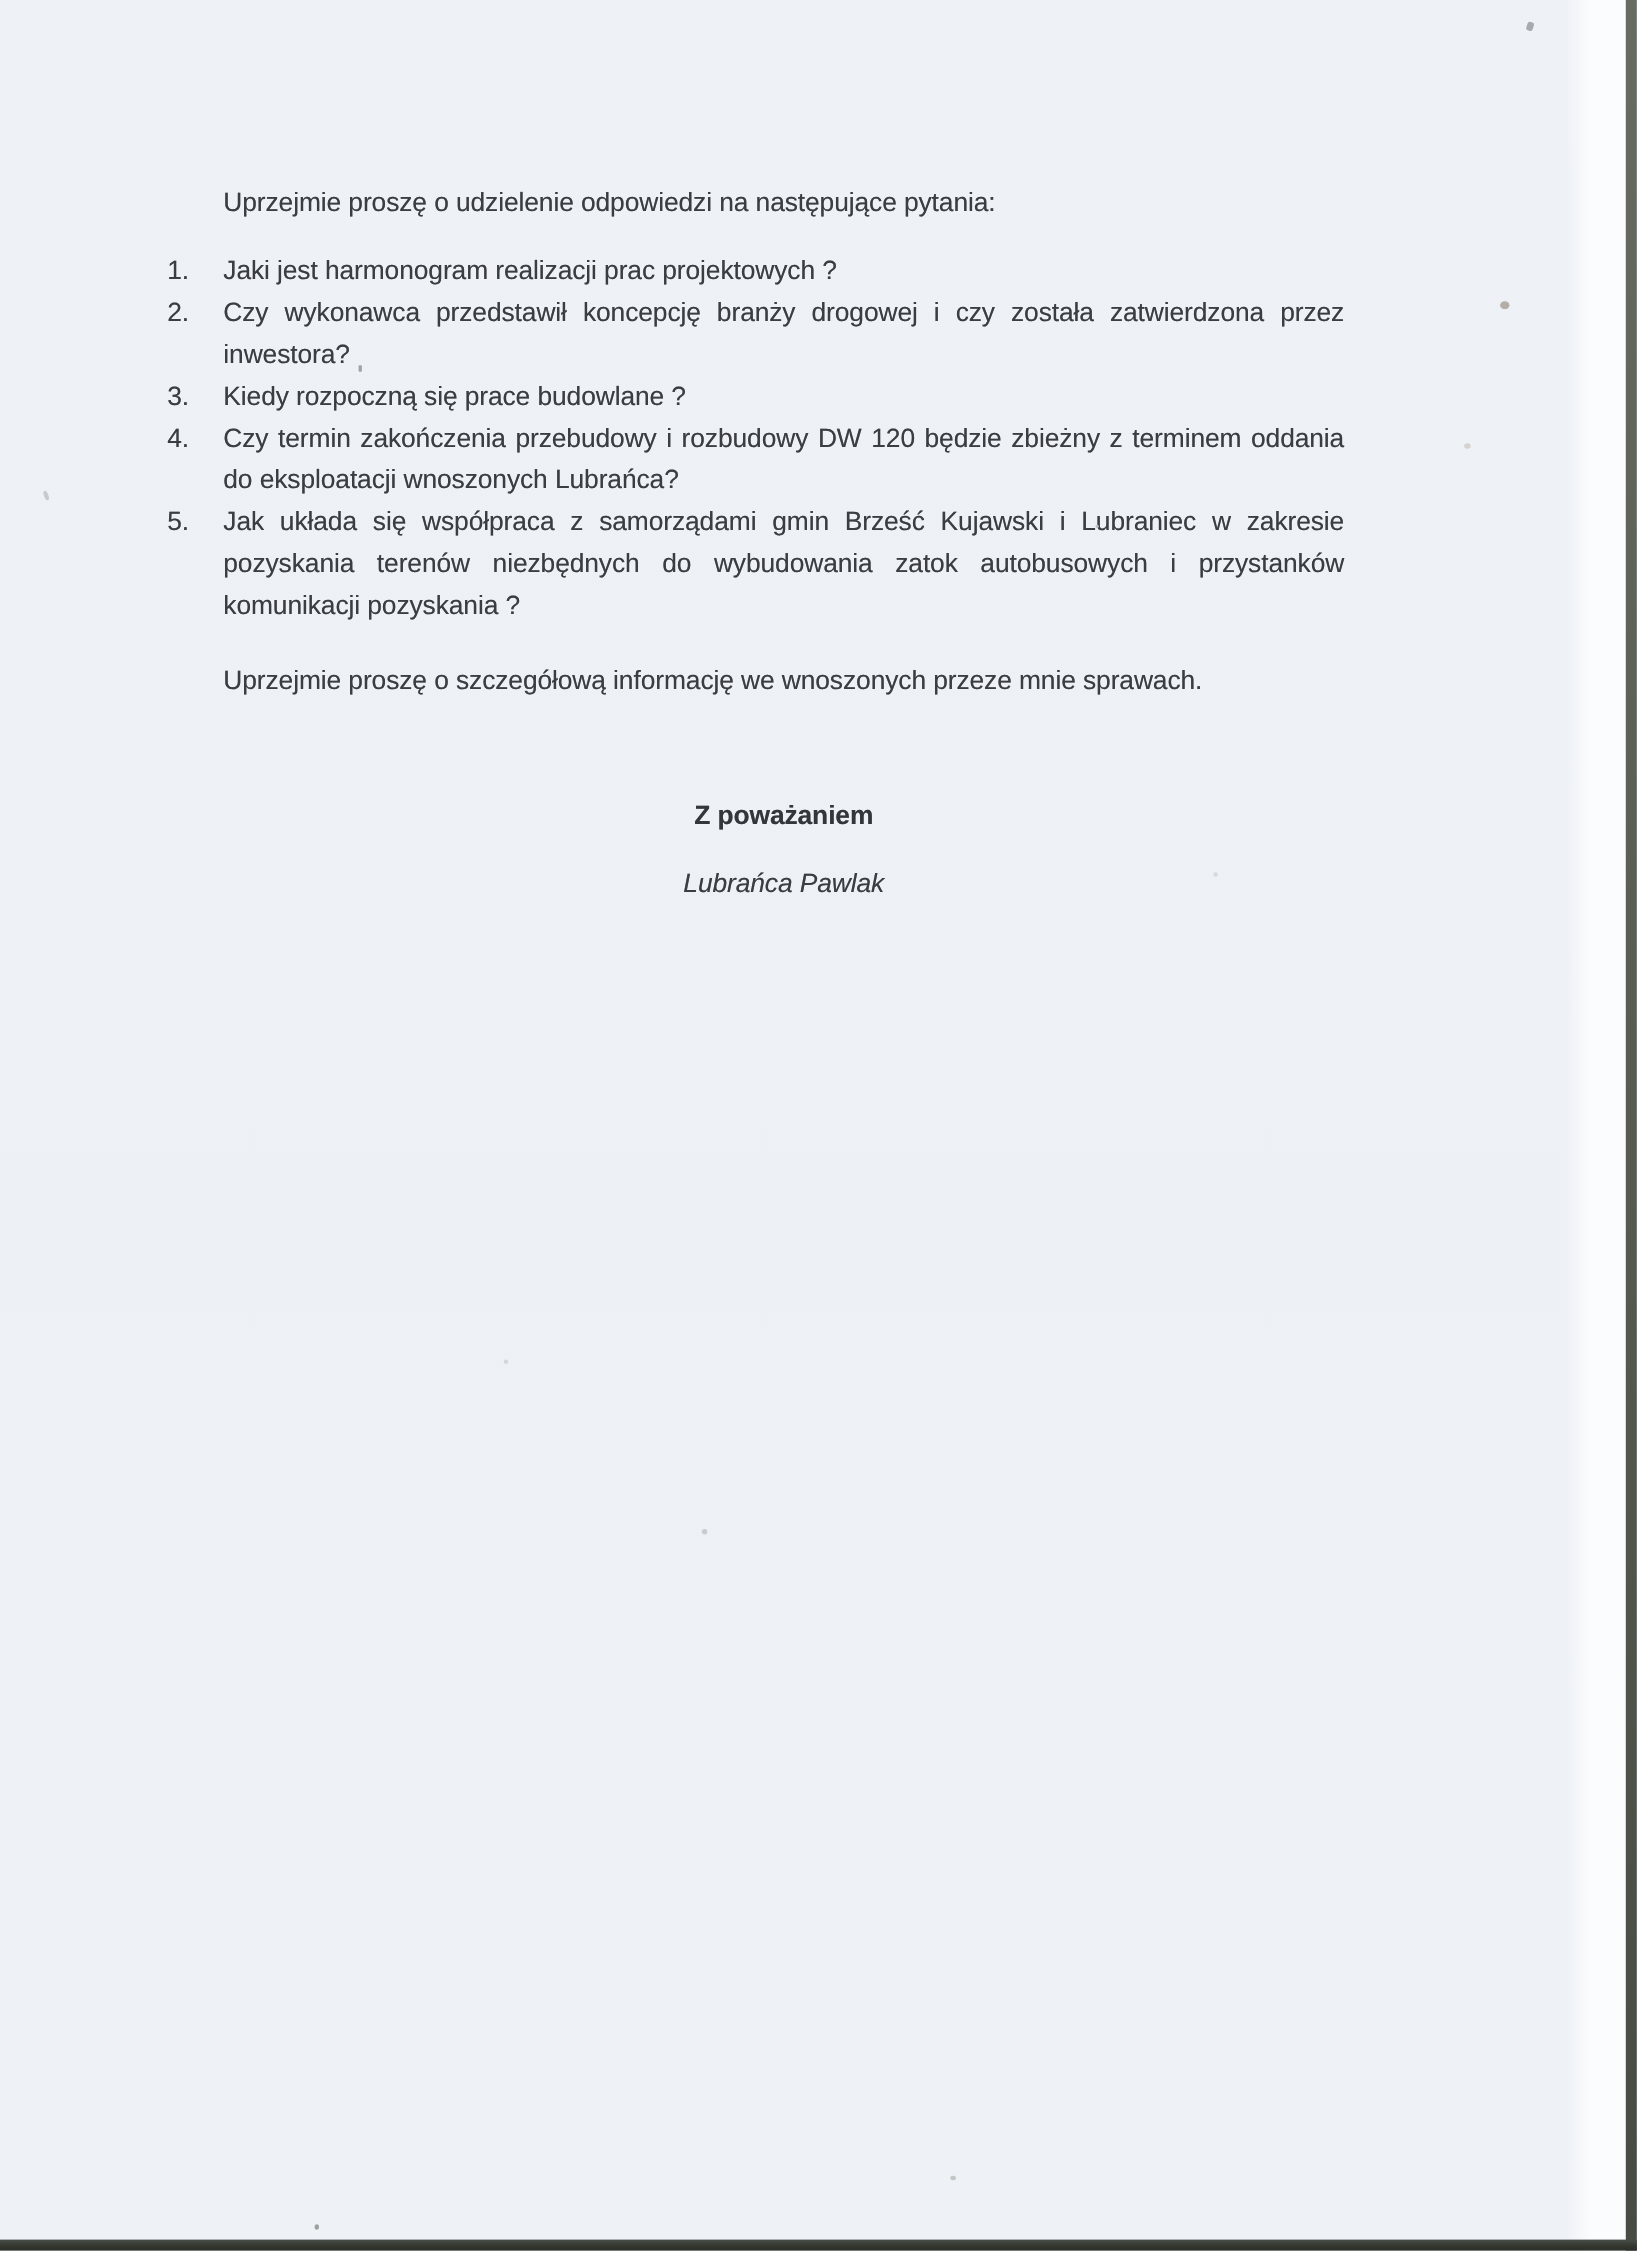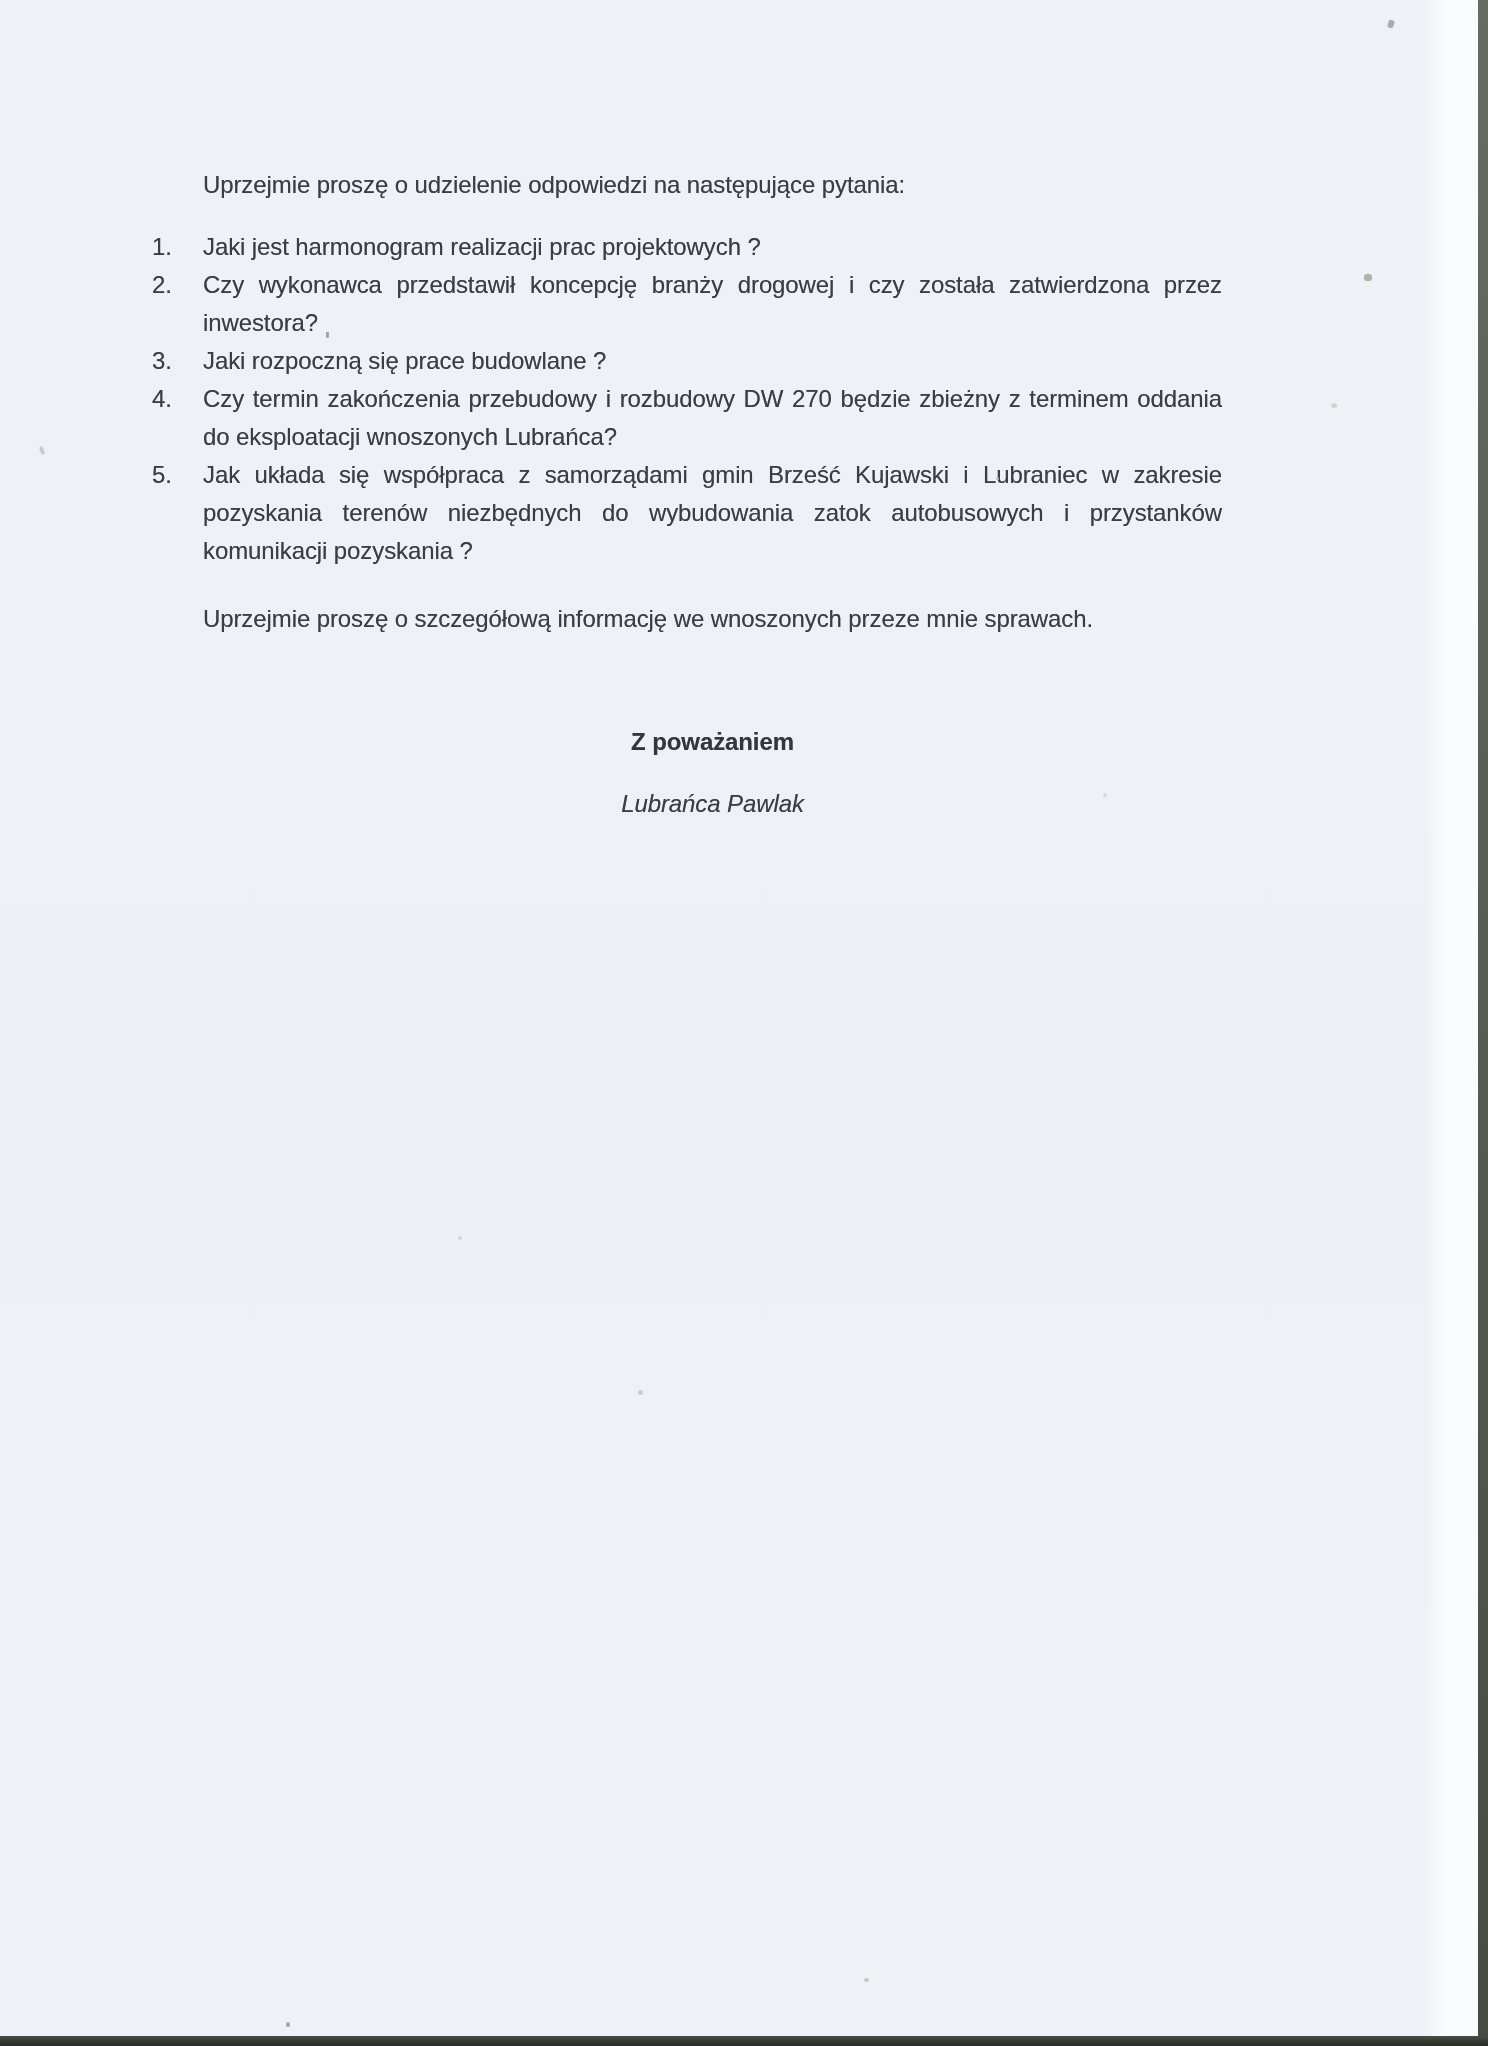--- a/index.html
+++ b/index.html
@@ -129,28 +129,28 @@
         <span class="qnum">2.</span>
         <div class="qtext">
           <div class="jline">Czy wykonawca przedstawił koncepcję branży drogowej i czy została zatwierdzona przez</div>
           <div class="jline last">inwestora?</div>
         </div>
       </li>
 
       <li>
         <span class="qnum">3.</span>
         <div class="qtext">
-          <div class="jline last">Jaki rozpoczną się prace budowlane ?</div>
+          <div class="jline last">Kiedy rozpoczną się prace budowlane ?</div>
         </div>
       </li>
 
       <li>
         <span class="qnum">4.</span>
         <div class="qtext">
-          <div class="jline">Czy termin zakończenia przebudowy i rozbudowy DW 270 będzie zbieżny z terminem oddania</div>
+          <div class="jline">Czy termin zakończenia przebudowy i rozbudowy DW 120 będzie zbieżny z terminem oddania</div>
           <div class="jline last">do eksploatacji wnoszonych Lubrańca?</div>
         </div>
       </li>
 
       <li>
         <span class="qnum">5.</span>
         <div class="qtext">
           <div class="jline">Jak układa się współpraca z samorządami gmin Brześć Kujawski i Lubraniec w zakresie</div>
           <div class="jline">pozyskania terenów niezbędnych do wybudowania zatok autobusowych i przystanków</div>
           <div class="jline last">komunikacji pozyskania ?</div>

